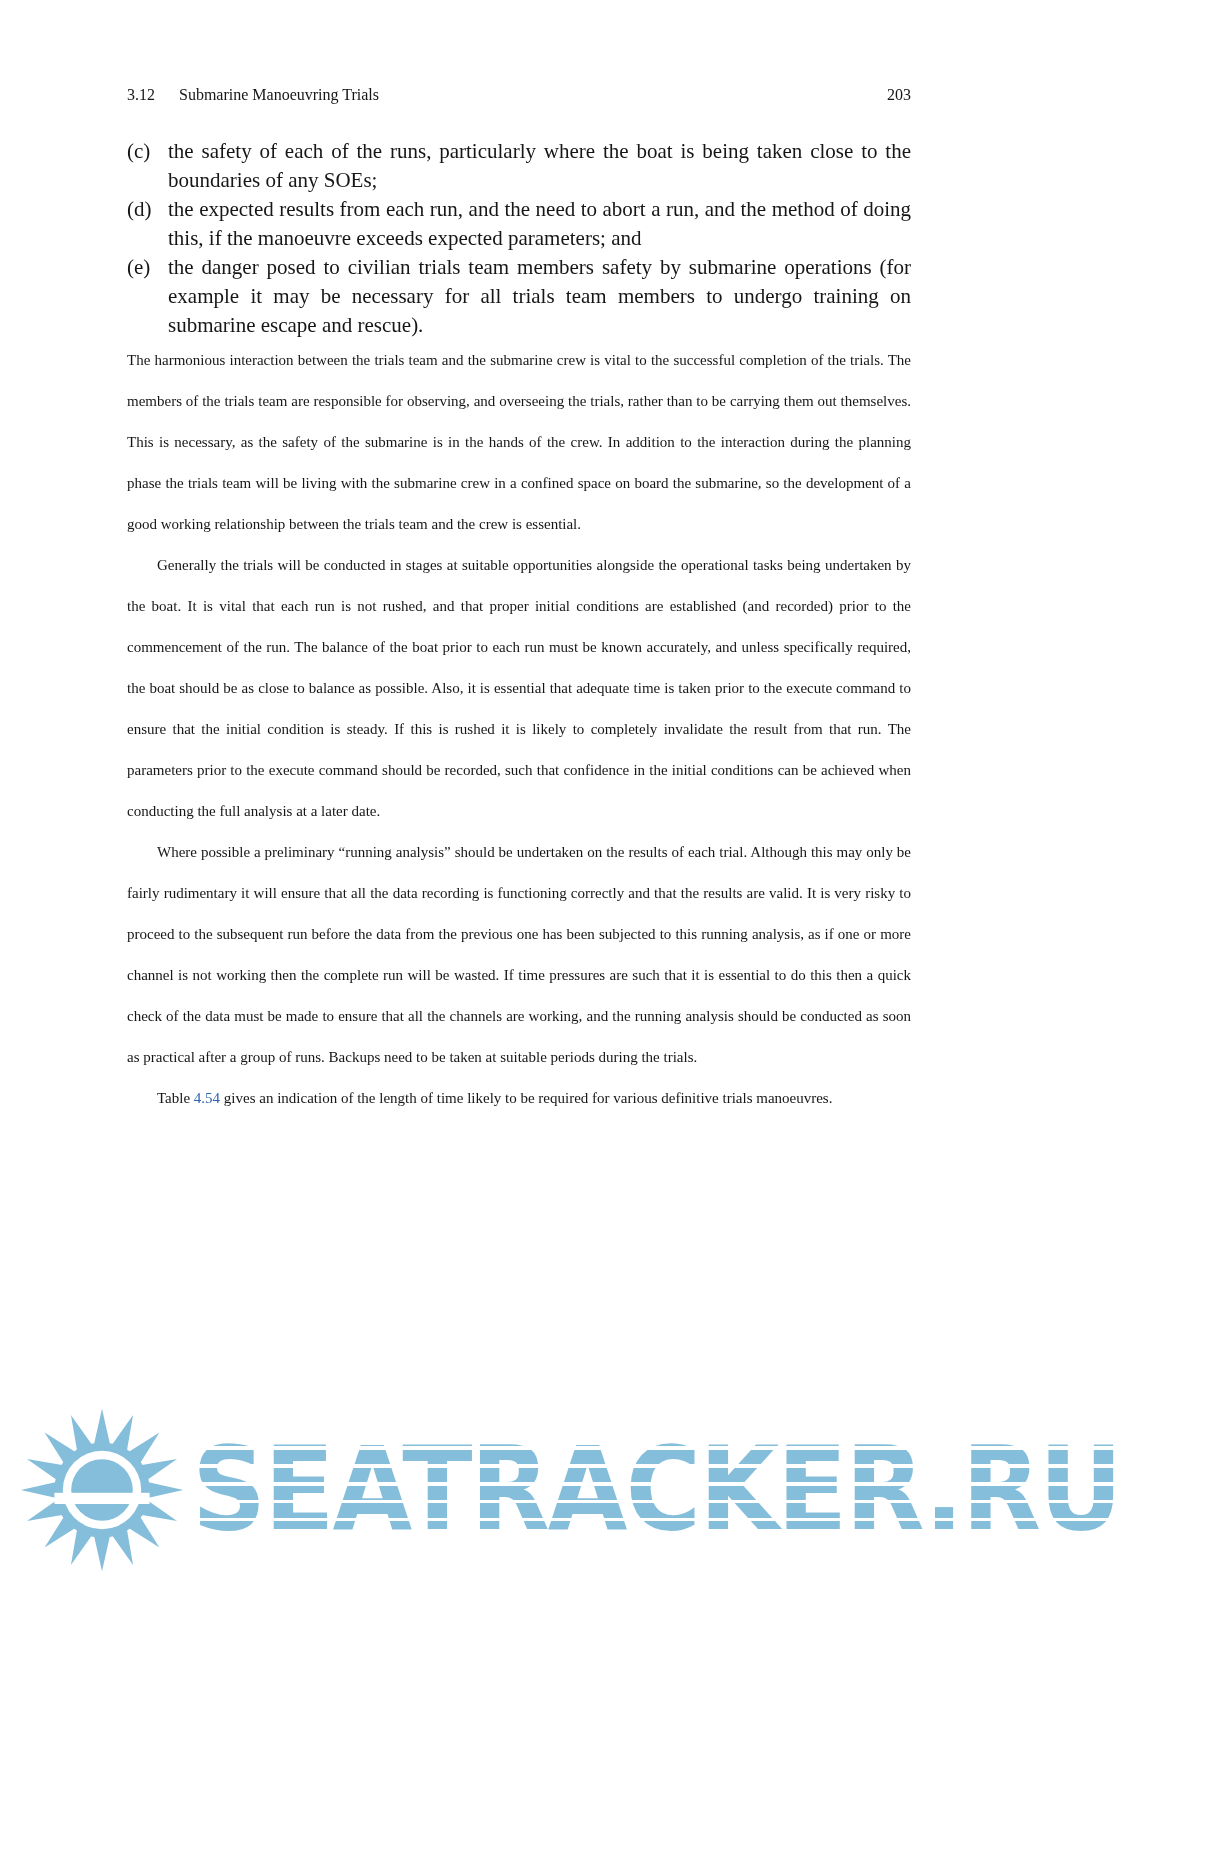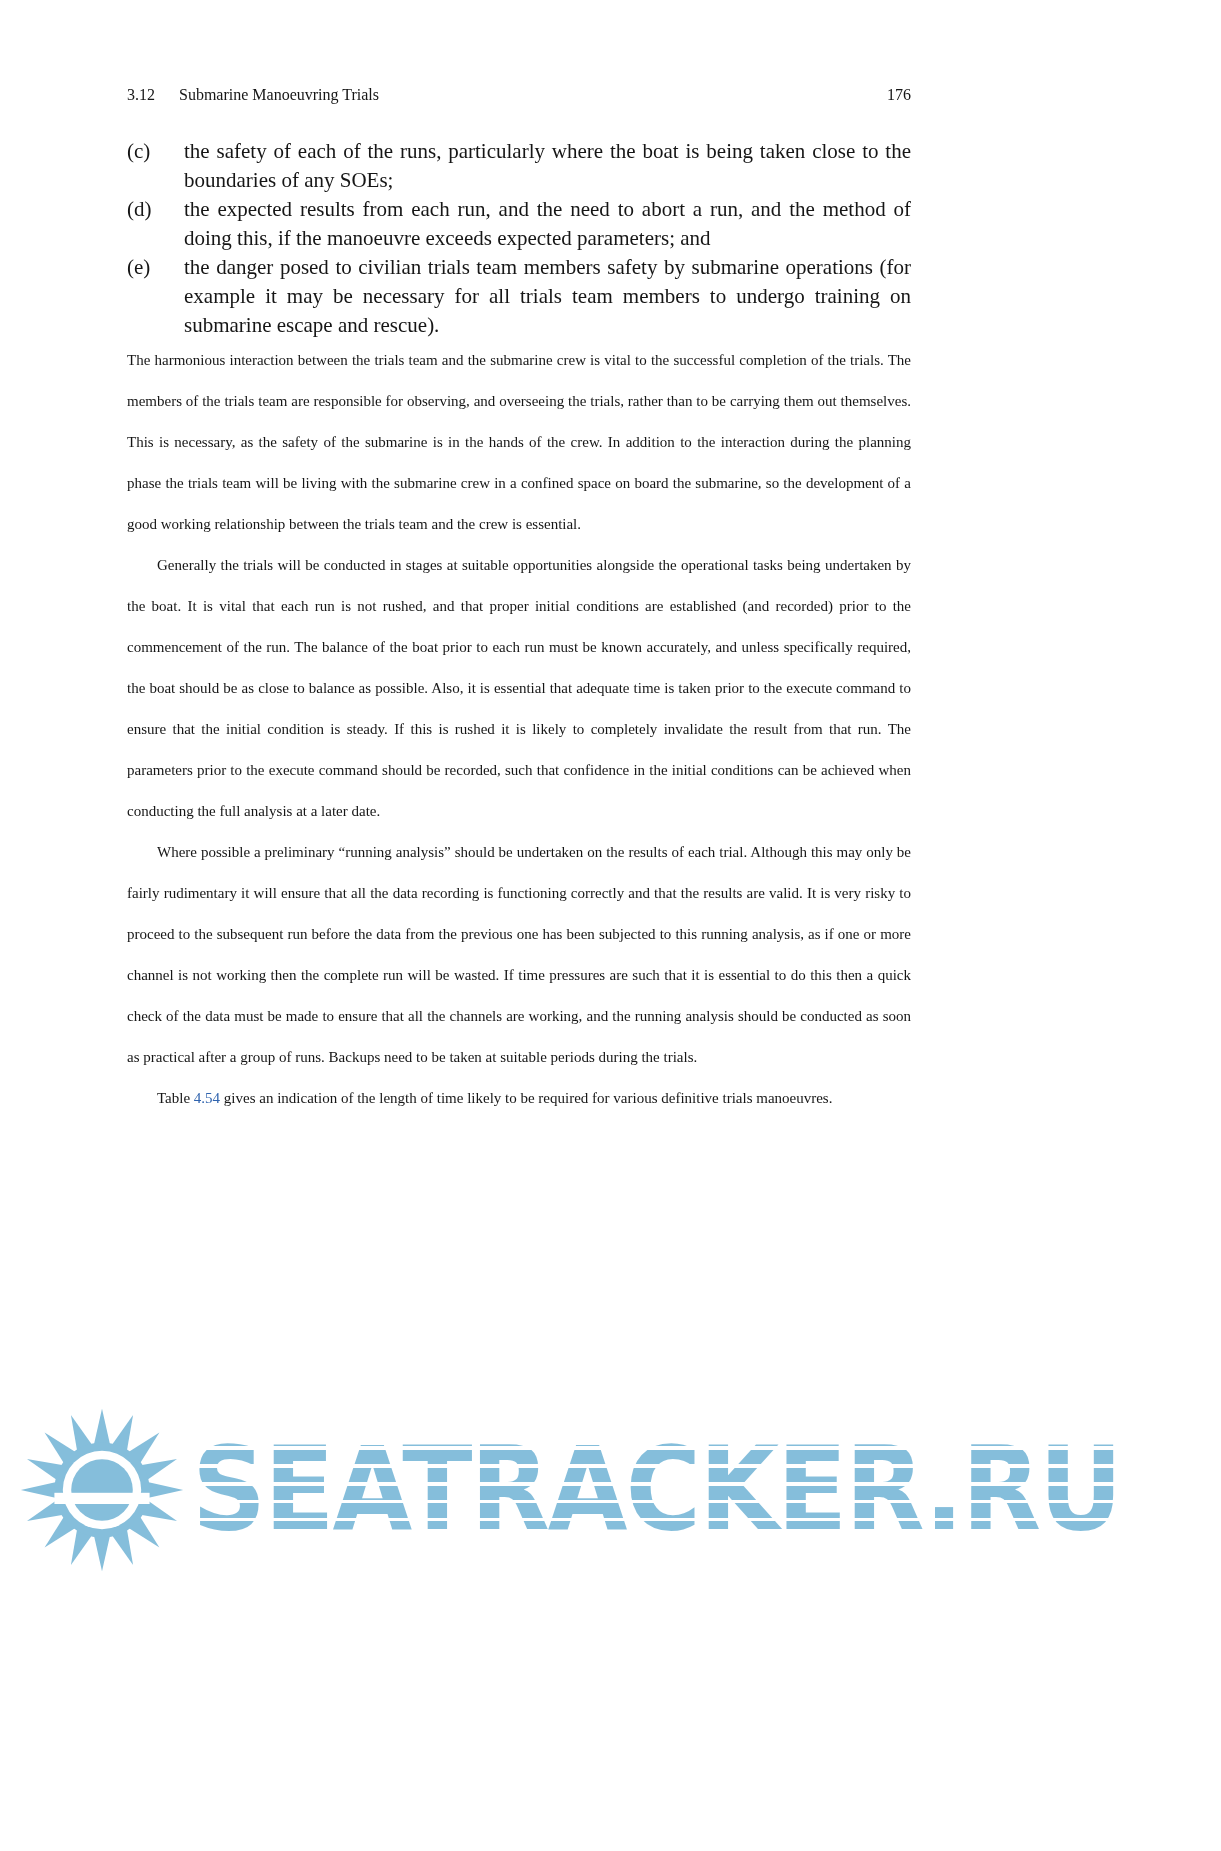--- a/index.html
+++ b/index.html
@@ -25,21 +25,21 @@
     font-size: 16px;
     margin-bottom: 33px;
   }
   .running-head .sec-num { margin-right: 24px; }
   .list-item {
     display: flex;
     font-size: 21px;
     line-height: 29px;
   }
   .list-label { width: 41px; flex: none; }
-  .list-text { flex: 1; text-align: justify; margin-left: 16px; }
+  .list-text { flex: 1; text-align: justify; }
   .section-heading {
     margin-top: 100px;
     margin-bottom: 43px;
     font-size: 29px;
     font-style: italic;
     font-weight: bold;
     letter-spacing: 0.2px;
   }
   .section-heading .heading-num { margin-right: 36px; }
   p.body {
@@ -87,21 +87,21 @@
 </style>
 </head>
 <body>
 
 <div class="content">
 
   <div class="running-head">
     <span>
       <span class="sec-num">3.12</span><span>Submarine Manoeuvring Trials</span>
     </span>
-    <span>176</span>
+    <span>203</span>
   </div>
 
   <div class="list">
     <div class="list-item">
       <span class="list-label">(c)</span>
       <span class="list-text">the safety of each of the runs, particularly where the boat is being taken close to the boundaries of any SOEs;</span>
     </div>
     <div class="list-item">
       <span class="list-label">(d)</span>
       <span class="list-text">the expected results from each run, and the need to abort a run, and the method of doing this, if the manoeuvre exceeds expected parameters; and</span>

